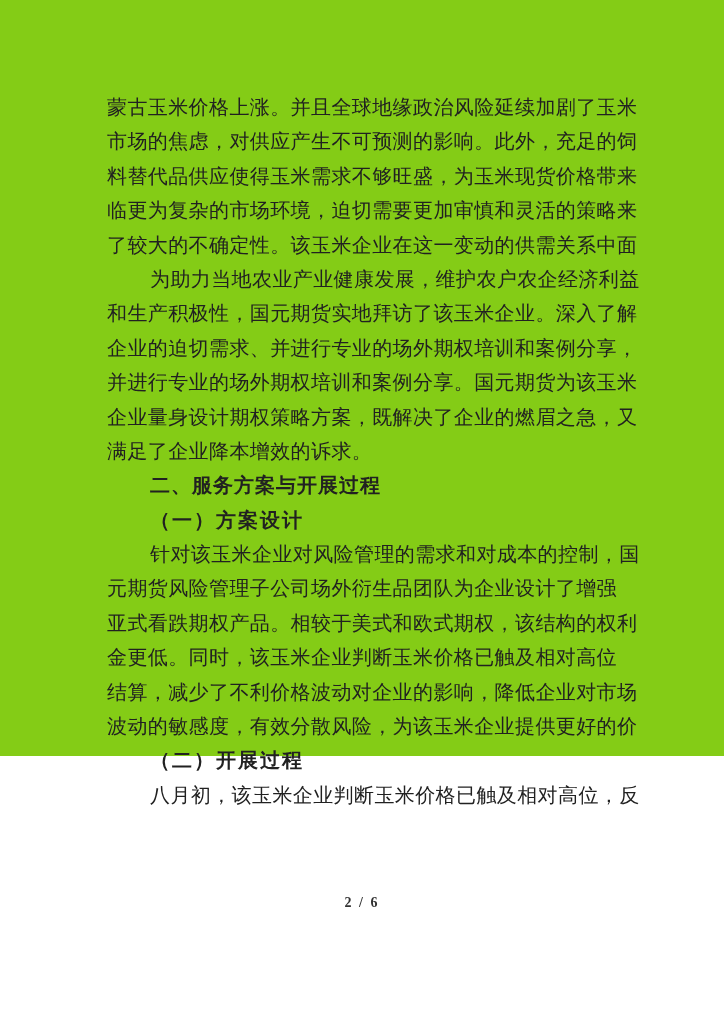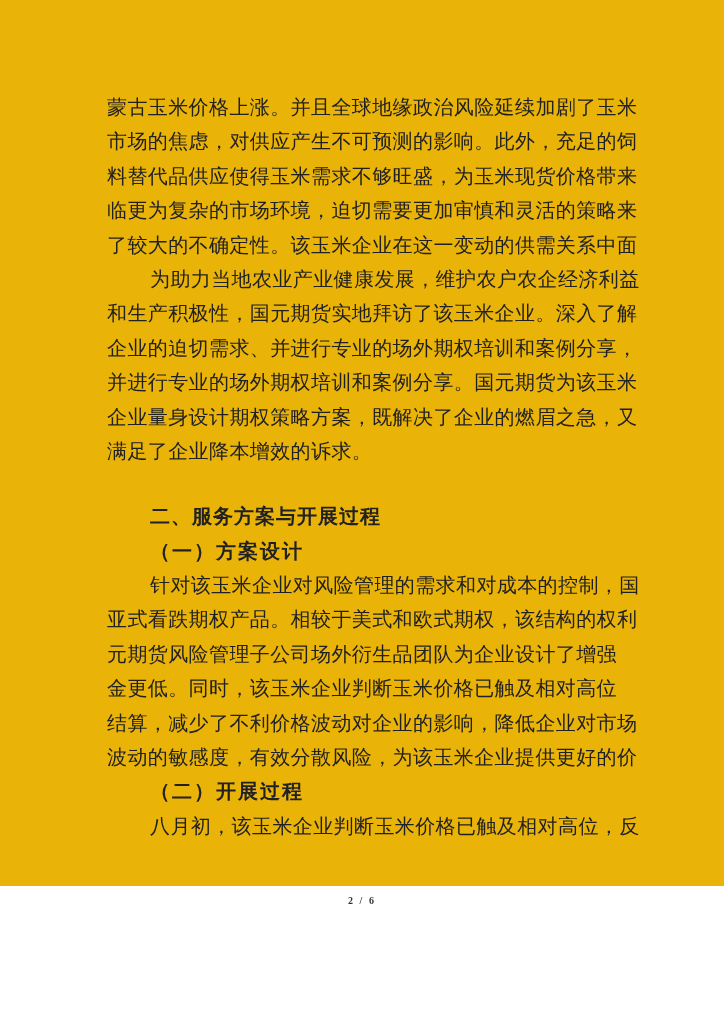--- a/index.html
+++ b/index.html
@@ -8,54 +8,53 @@
     height: 1024px;
     background: #ffffff;
     position: relative;
     overflow: hidden;
     font-family: "Liberation Serif", "DejaVu Serif", serif;
     color: #212121;
   }
   .page {
     position: absolute;
     left: 0; top: 0;
-    width: 724px; height: 886px;
-    background: #eab308;
+    width: 724px; height: 756px;
+    background: #84cc16;
   }
   .content {
     position: absolute;
     left: 107px;
     top: 90px;
     width: 512px;
   }
   .line {
     font-size: 20px;
     line-height: 34.4px;
     height: 34.4px;
     white-space: nowrap;
     letter-spacing: 0.4px;
   }
   .indent { padding-left: 43px; }
   .h1 {
     font-family: "Liberation Sans", "DejaVu Sans", sans-serif;
     font-weight: bold;
     letter-spacing: 1px;
-    margin-top: 31px;
   }
   .h2 {
     font-weight: bold;
     letter-spacing: 2px;
   }
   .pagenum {
     position: absolute;
     left: 0;
     top: 895px;
     width: 724px;
     text-align: center;
-    font-size: 10px;
+    font-size: 14px;
     font-weight: bold;
     color: #333333;
     letter-spacing: 2px;
     font-family: "Liberation Serif", "DejaVu Serif", serif;
   }
 </style>
 </head>
 <body>
 
 <div class="page">
@@ -78,22 +77,22 @@
       <div class="line">企业量身设计期权策略方案，既解决了企业的燃眉之急，又</div>
       <div class="line">满足了企业降本增效的诉求。</div>
     </div>
 
     <div class="line indent h1">二、服务方案与开展过程</div>
 
     <div class="line indent h2">（一）方案设计</div>
 
     <div>
       <div class="line indent">针对该玉米企业对风险管理的需求和对成本的控制，国</div>
+      <div class="line">元期货风险管理子公司场外衍生品团队为企业设计了增强</div>
       <div class="line">亚式看跌期权产品。相较于美式和欧式期权，该结构的权利</div>
-      <div class="line">元期货风险管理子公司场外衍生品团队为企业设计了增强</div>
       <div class="line">金更低。同时，该玉米企业判断玉米价格已触及相对高位</div>
       <div class="line">结算，减少了不利价格波动对企业的影响，降低企业对市场</div>
       <div class="line">波动的敏感度，有效分散风险，为该玉米企业提供更好的价</div>
     </div>
 
     <div class="line indent h2">（二）开展过程</div>
 
     <div>
       <div class="line indent">八月初，该玉米企业判断玉米价格已触及相对高位，反</div>
     </div>

